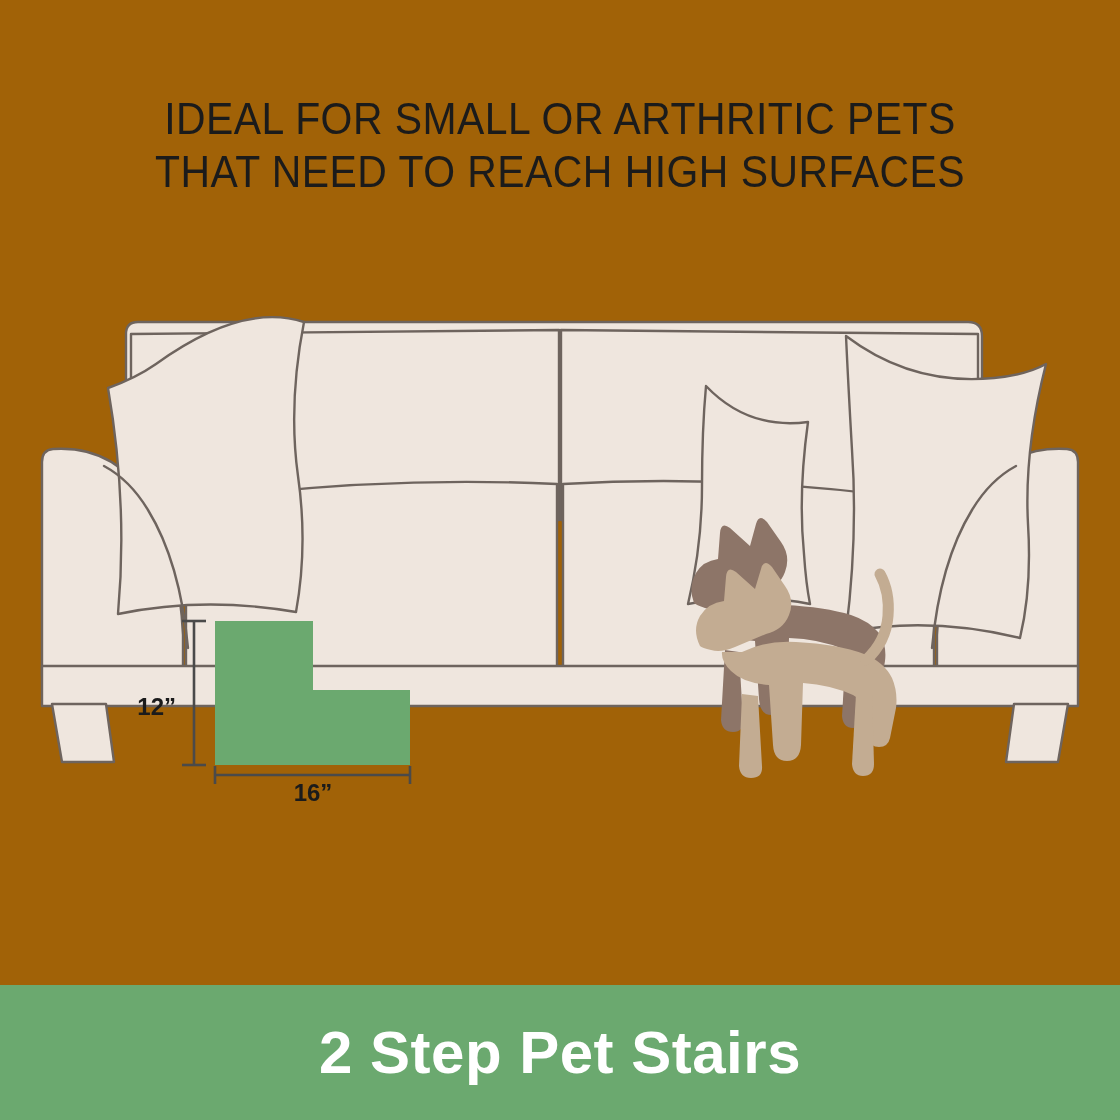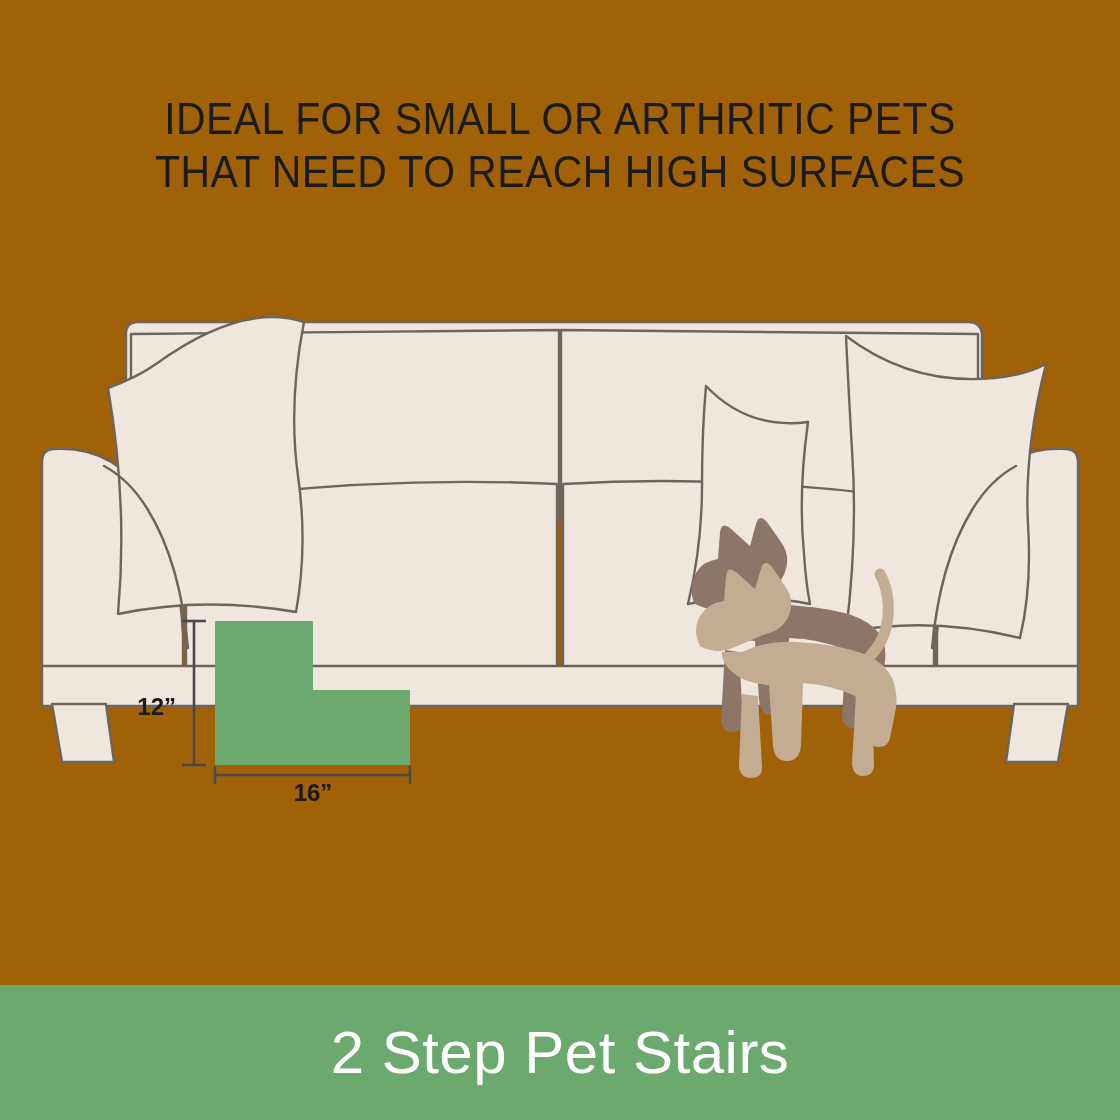--- a/index.html
+++ b/index.html
@@ -55,21 +55,21 @@
     height: 135px;
     background: #6ba96f;
     display: flex;
     align-items: center;
     justify-content: center;
   }
   .banner-text {
     color: #ffffff;
     font-family: "Liberation Sans", sans-serif;
     font-size: 60px;
-    font-weight: 400;
+    font-weight: 700;
     letter-spacing: 0.5px;
     line-height: 1;
   }
 </style>
 </head>
 <body>
 
 <div id="canvas">
 
   <div class="headline">

